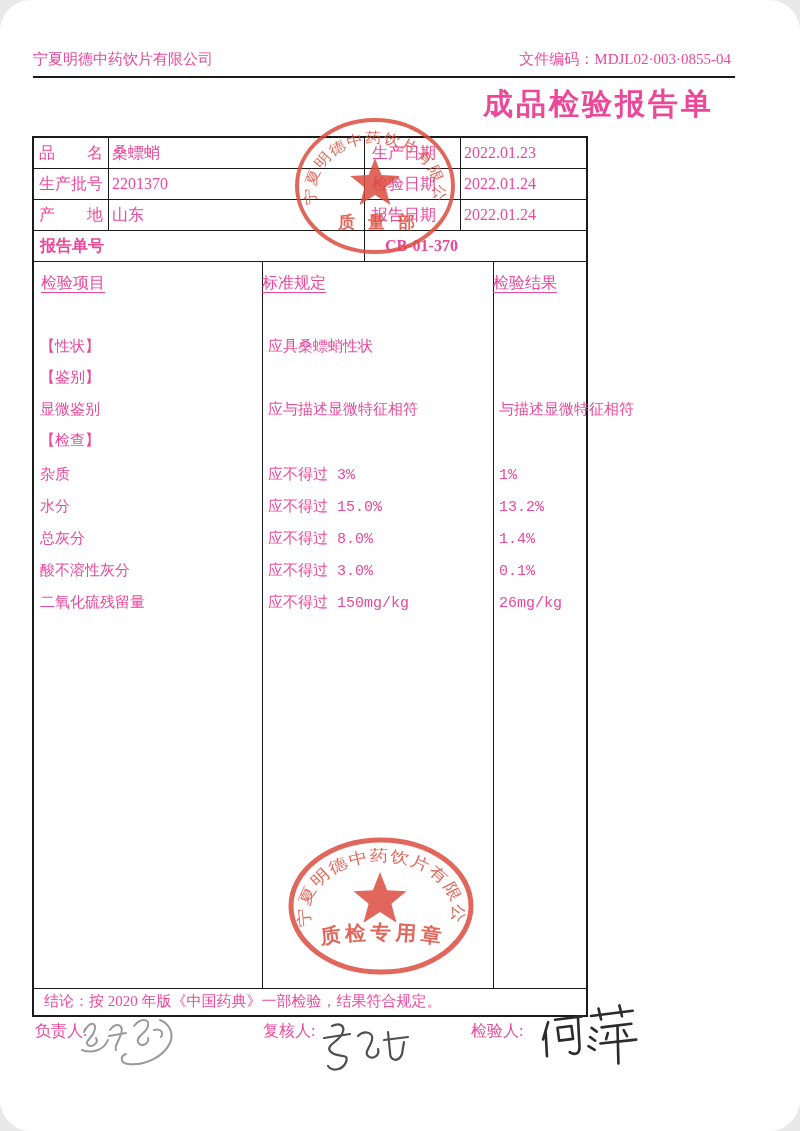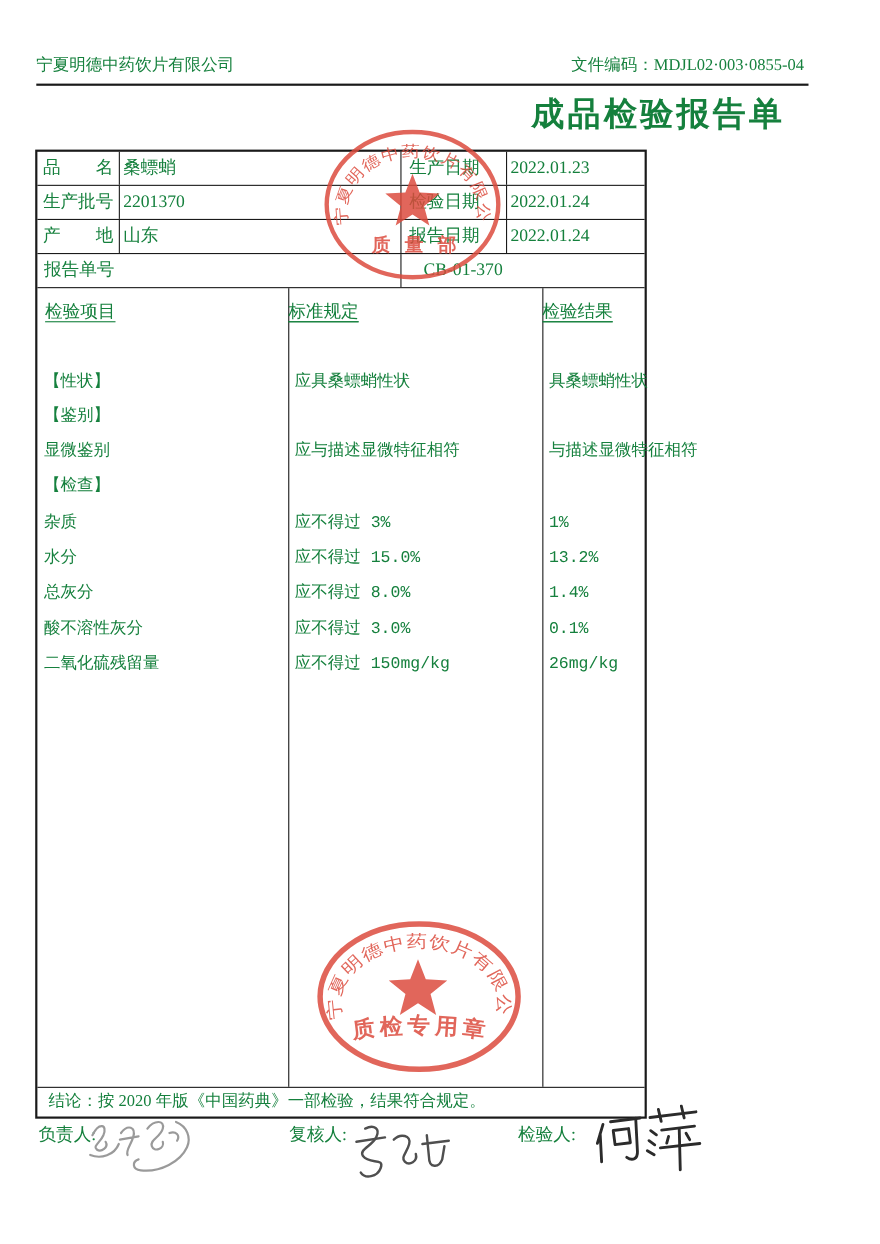--- a/index.html
+++ b/index.html
@@ -1,39 +1,40 @@
 <!DOCTYPE html>
 <html><head>
 <meta charset="utf-8">
 <style>
   * { margin:0; padding:0; box-sizing:border-box; }
   html,body { background:#e8e8e8; }
   .page {
     position:relative; width:800px; height:1131px; background:#ffffff;
-    margin:0 auto; overflow:hidden; color:#15803d;
+    margin:0 auto; overflow:hidden; color:#ec4899;
     font-family:"Liberation Serif","DejaVu Serif",serif;
+    border-radius:31px;
   }
   .header {
     position:absolute; left:33px; top:50px; width:702px; height:28px;
     border-bottom:2px solid #1a1a1a;
     display:flex; justify-content:space-between; align-items:flex-start;
     font-size:15px;
   }
   .header .filecode { padding-right:4px; }
   .title {
     position:absolute; left:32px; top:84px; width:682px;
     text-align:right; font-size:30px; font-weight:bold; letter-spacing:3px;
   }
   .report-table {
     position:absolute; left:32px; top:136px; width:556px;
     border:2px solid #1a1a1a; background:transparent;
   }
   .irow { display:grid; height:31px; border-bottom:1px solid #1a1a1a; }
   .irow.cols4 { grid-template-columns:74px 256px 96px 252px; }
-  .irow.cols2 { grid-template-columns:330px 348px; }
+  .irow.cols2 { grid-template-columns:330px 348px;font-weight:bold; }
   .icell { line-height:30px; font-size:16px; overflow:hidden; white-space:nowrap; }
   .icell + .icell { border-left:1px solid #1a1a1a; }
   .ilabel { padding:0 5px; text-align:justify; text-align-last:justify; }
   .ival  { padding-left:3px; }
   .idlabel { padding-left:7px; }
   .irptlabel { padding-left:6px; }
   .irptval { padding-left:20px; }
   .main { position:relative; height:727px; border-bottom:1px solid #1a1a1a;font-family:Liberation Mono, monospace; }
   .vline { position:absolute; top:0; bottom:0; width:1px; background:#1a1a1a; }
   .vline.v1 { left:228px; } .vline.v2 { left:459px; }
@@ -95,21 +96,20 @@
 
       <div class="mrow mhead" style="top:12px">
         <span style="padding-left:7px">检验项目</span>
         <span class="c2"><span>标准规定</span></span>
         <span class="c3"><span>检验结果</span></span>
       </div>
 
       <div class="mrow" style="top:76px">
         <span>【性状】</span>
         <span>应具桑螵蛸性状</span>
-        <span>具桑螵蛸性状</span>
       </div>
       <div class="mrow" style="top:107px">
         <span>【鉴别】</span>
         <span></span>
         <span></span>
       </div>
       <div class="mrow" style="top:139px">
         <span>显微鉴别</span>
         <span>应与描述显微特征相符</span>
         <span>与描述显微特征相符</span>

